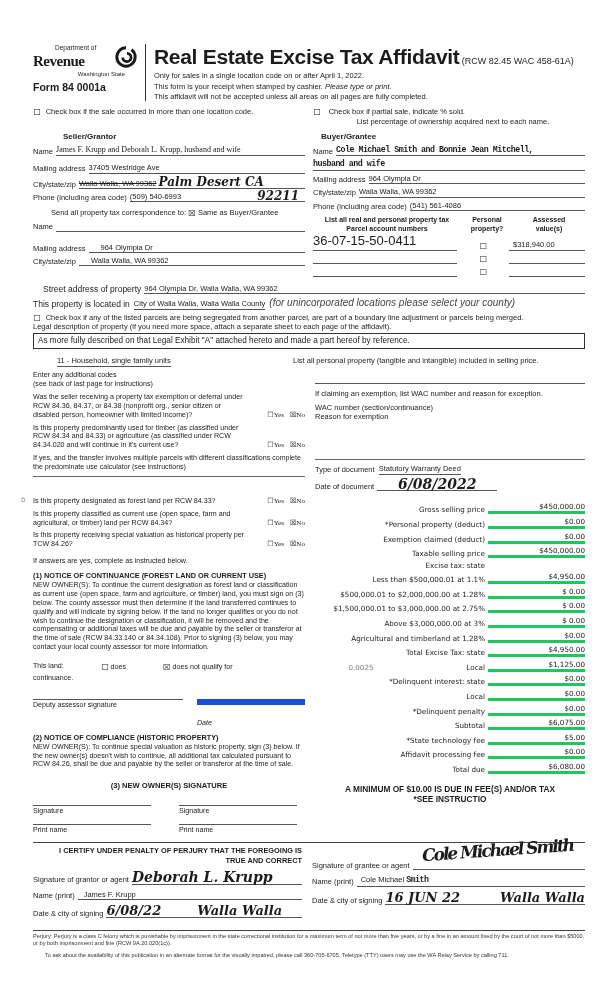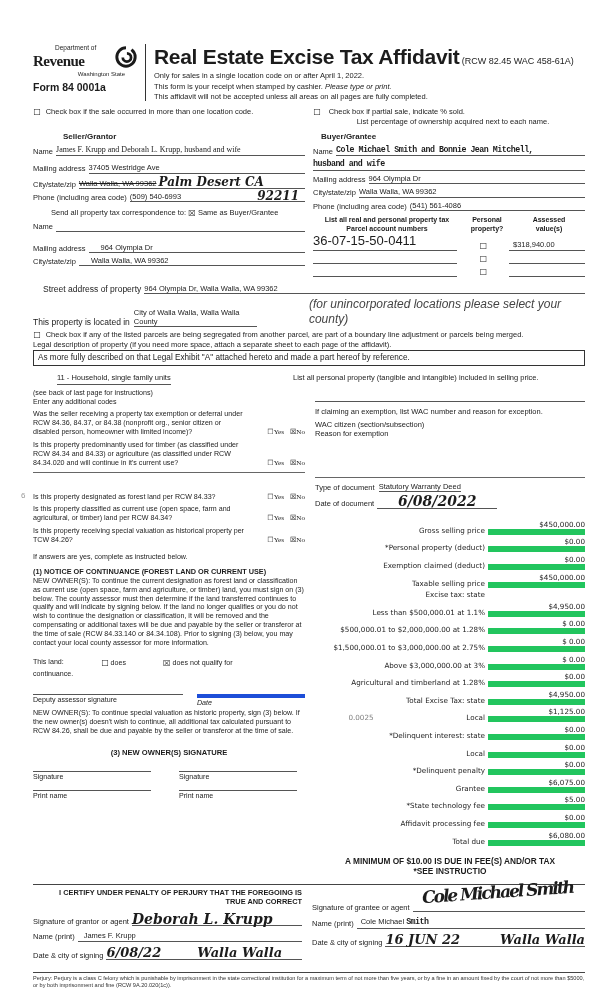--- a/index.html
+++ b/index.html
@@ -62,31 +62,31 @@
   .q{display:flex;margin-bottom:4px;}
   .qtext{width:212px;}
   .qans{margin-left:auto;white-space:nowrap;align-self:flex-end;}
   .qans span{margin-left:6px;font-family:Liberation Serif, serif;}
   hr.thin{border:none;border-top:1px solid #666;margin:4px 0;}
   .notice-title{font-weight:bold;font-size:7.3px;margin-top:5px;}
   .notice-body{margin-top:1px;}
   .land-row{display:flex;margin:10px 0 2px 0;}
   .dep-row{display:flex;margin-top:16px;}
   .dep-row .l1{width:150px;border-top:1px solid #555;margin-right:14px;padding-top:1px;}
-  .dep-row .l2{flex:1;border-top:4px solid #1d4ed8;padding-top:1px;font-style:italic;}
+  .dep-row .l2{flex:1;border-top:6px solid #1d4ed8;padding-top:14px;font-style:italic;}
   .sig3-title{text-align:center;font-weight:bold;font-size:7.6px;margin:12px 0 14px 0;}
   .sigs-row{display:flex;gap:28px;}
   .sigs-row .sigcell{width:118px;border-top:1px solid #555;padding-top:1px;}
   
   .ex-line{border-bottom:1px solid #555;height:12px;margin-bottom:5px;}
   .taxrow{display:flex;align-items:flex-end;margin-bottom:2.6px;font-family:"DejaVu Sans",sans-serif;font-size:7.2px;}
   .tpre{width:92px;text-align:center;color:#808080;}
   .tpre:empty{display:none;}
   .tlbl{flex:1;text-align:right;padding-right:3px;white-space:nowrap;}
-  .tval{width:97px;text-align:right;border-bottom:6px solid #22c55e;min-height:9px;}
+  .tval{width:97px;text-align:right;border-bottom:3px solid #22c55e;min-height:9px;}
   .taxrow[data-cls="nl"] .tval{border-bottom:none;}
   .minfee{text-align:center;font-weight:bold;font-size:8.3px;margin-top:10px;}
   
   .certify{border-top:1px solid #444;margin-top:8px;padding-top:3px;display:flex;}
   .cert-l{width:292px;padding-right:10px;}
   .cert-r{flex:1;position:relative;}
   .cert-stmt{font-weight:bold;font-size:7.4px;padding-left:14px;margin-bottom:6px;text-align:right;}
   .scribble{position:absolute;top:-6px;left:110px;font-family:"DejaVu Serif",serif;font-style:italic;font-weight:bold;
             font-size:17px;letter-spacing:-2px;transform:rotate(-4deg);white-space:nowrap;}
   
@@ -232,49 +232,50 @@
   </div>
 
   <div class="prop">
     <div class="f-row">
         <span class="lbl street-lbl">Street address of property</span>
         <span class="fill typed-sans">964 Olympia Dr, Walla Walla, WA 99362</span>
       </div>
     <div class="f-row" style="font-size:8.5px;">
         <span class="lbl">This property is located in</span>
         <span class="ul typed-sans" style="margin:0 4px;font-size:7.5px;">City of Walla Walla, Walla Walla County</span>
-        <span class="it" style="font-size:12px;color:#444;margin-left:48px;">(for unincorporated locations please select your county)</span>
+        <span class="it" style="font-size:10px;color:#444;">(for unincorporated locations please select your county)</span>
       </div>
     <div style="display:flex;gap:5px;margin-top:2px;">
         <span class="cb">☐</span>
         <span>Check box if any of the listed parcels are being segregated from another parcel, are part of a boundary line adjustment or parcels being merged.</span>
       </div>
     <div>Legal description of property (if you need more space, attach a separate sheet to each page of the affidavit).</div>
     <div class="legal-box">As more fully described on that Legal Exhibit "A" attached hereto and made a part hereof by reference.</div>
   </div>
 
   <div class="codes-row">
     <span class="land-use">11 - Household, single family units</span>
     <span class="pp-note">List all personal property (tangible and intangible) included in selling price.</span>
   </div>
 
   <div class="main-cols">
 
     <div class="col-l">
+      <div>Enter any additional codes</div>
       <div>(see back of last page for instructions)</div>
-      <div>Enter any additional codes</div>
       <div class="gap"></div>
       <div class="q">
         <span class="qtext">Was the seller receiving a property tax exemption or deferral under RCW 84.36, 84.37, or 84.38 (nonprofit org., senior citizen or disabled person, homeowner with limited income)?</span>
         <span class="qans"><span class="cb-ans">☐Yes</span><span>☒No</span></span>
       </div>
       <div class="q">
         <span class="qtext">Is this property predominantly used for timber (as classified under RCW 84.34 and 84.33) or agriculture (as classified under RCW 84.34.020 and will continue in it's current use?</span>
         <span class="qans"><span>☐Yes</span><span>☒No</span></span>
       </div>
+      <div>If yes, and the transfer involves multiple parcels with different classifications complete the predominate use calculator (see instructions)</div>
       <hr class="thin">
       <div style="height:16px;"></div>
       <div class="q" style="position:relative;">
         <span class="margin6">6</span>
         <span class="qtext" style="width:auto;">Is this property designated as forest land per RCW 84.33?</span>
         <span class="qans"><span>☐Yes</span><span>☒No</span></span>
       </div>
       <div class="q">
         <span class="qtext">Is this property classified as current use (open space, farm and agricultural, or timber) land per RCW 84.34?</span>
         <span class="qans"><span>☐Yes</span><span>☒No</span></span>
@@ -290,37 +291,38 @@
       <div class="land-row">
         <span style="width:68px;">This land:</span>
         <span style="width:62px;"><span class="cb">☐</span> <span>does</span></span>
         <span><span class="cb">☒</span> <span>does not qualify for</span></span>
       </div>
       <div>continuance.</div>
       <div class="dep-row">
         <span class="l1">Deputy assessor signature</span>
         <span class="l2">Date</span>
       </div>
+      <div class="notice-title">(2) NOTICE OF COMPLIANCE (HISTORIC PROPERTY)</div>
       <div class="notice-body">NEW OWNER(S): To continue special valuation as historic property, sign (3) below. If the new owner(s) doesn't wish to continue, all additional tax calculated pursuant to RCW 84.26, shall be due and payable by the seller or transferor at the time of sale.</div>
       <div class="sig3-title">(3) NEW OWNER(S) SIGNATURE</div>
       <div class="sigs-row">
         <span class="sigcell">Signature</span>
         <span class="sigcell">Signature</span>
       </div>
       <div class="sigs-row" style="margin-top:8px;">
         <span class="sigcell">Print name</span>
         <span class="sigcell">Print name</span>
       </div>
     </div>
 
     <div class="col-r">
       <div class="ex-line"></div>
       <div>If claiming an exemption, list WAC number and reason for exception.</div>
       <div class="gap"></div>
-      <div>WAC citizen (section/subsection)</div>
+      <div>WAC number (section/continuance)</div>
       <div>Reason for exemption</div>
       <div style="height:34px;"></div>
       <hr class="thin">
       <div class="f-row">
           <span class="lbl">Type of document</span>
           <span class="ul typed-sans" style="margin-left:4px;">Statutory Warranty Deed</span>
         </div>
       <div class="f-row" style="margin-top:3px;">
           <span class="lbl">Date of document</span>
           <span class="fill hand" style="font-size:14px;max-width:120px;flex:none;width:120px;text-align:center;">6/08/2022</span>
@@ -413,21 +415,21 @@
           </div>
 
           <div class="taxrow">
 
             <span class="tlbl">*Delinquent penalty</span>
             <span class="tval">$0.00</span>
           </div>
 
           <div class="taxrow">
 
-            <span class="tlbl">Grantee</span>
+            <span class="tlbl">Subtotal</span>
             <span class="tval">$6,075.00</span>
           </div>
 
           <div class="taxrow">
 
             <span class="tlbl">*State technology fee</span>
             <span class="tval">$5.00</span>
           </div>
 
           <div class="taxrow">

